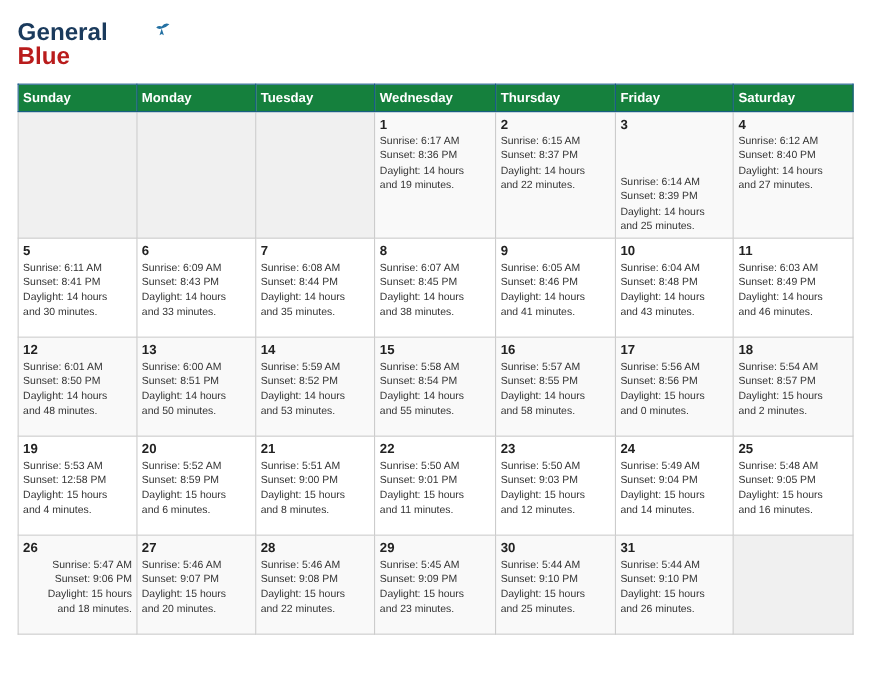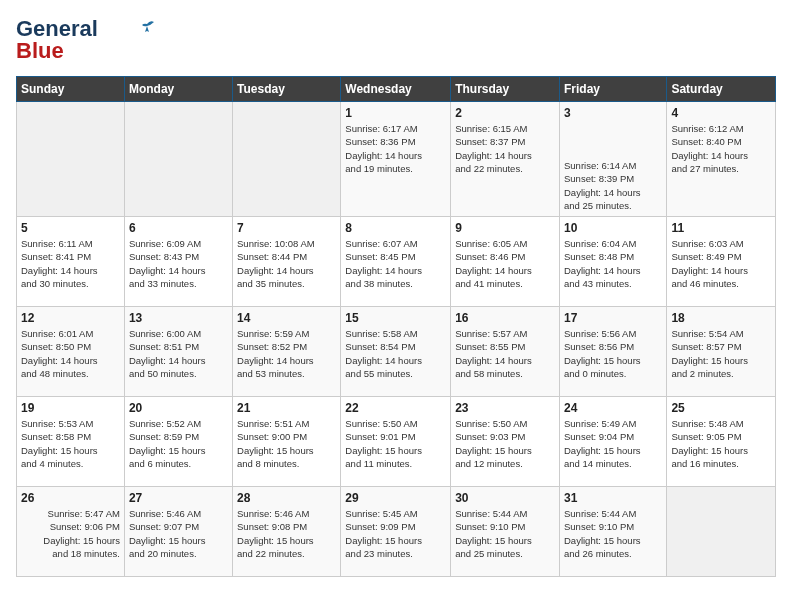--- a/index.html
+++ b/index.html
@@ -33,21 +33,21 @@
       font-size: 16px;
       color: #333;
     }
     .calendar {
       width: 100%;
       border-collapse: collapse;
       border: 1px solid #ccc;
       font-size: 10.5px;
     }
     .calendar th {
-      background: #404040;
+      background: #15803d;
       color: #fff;
       padding: 5px 4px;
       text-align: left;
       font-size: 12px;
       border: 1px solid #1a5a8a;
     }
     .calendar td {
       border: 1px solid #ccc;
       vertical-align: top;
       padding: 4px 4px;
@@ -154,21 +154,21 @@
         </td>
         <td>
           <span class="day-num">6</span>
           <div class="day-info" style="white-space: pre-line;">Sunrise: 6:09 AM
 Sunset: 8:43 PM
 Daylight: 14 hours
 and 33 minutes.</div>
         </td>
         <td>
           <span class="day-num">7</span>
-          <div class="day-info" style="white-space: pre-line;">Sunrise: 10:08 AM
+          <div class="day-info" style="white-space: pre-line;">Sunrise: 6:08 AM
 Sunset: 8:44 PM
 Daylight: 14 hours
 and 35 minutes.</div>
         </td>
         <td>
           <span class="day-num">8</span>
           <div class="day-info" style="white-space: pre-line;">Sunrise: 6:07 AM
 Sunset: 8:45 PM
 Daylight: 14 hours
 and 38 minutes.</div>
@@ -243,21 +243,21 @@
           <div class="day-info" style="white-space: pre-line;">Sunrise: 5:54 AM
 Sunset: 8:57 PM
 Daylight: 15 hours
 and 2 minutes.</div>
         </td>
       </tr>
       <tr>
         <td>
           <span class="day-num">19</span>
           <div class="day-info" style="white-space: pre-line;">Sunrise: 5:53 AM
-Sunset: 8:58 PM
+Sunset: 12:58 PM
 Daylight: 15 hours
 and 4 minutes.</div>
         </td>
         <td>
           <span class="day-num">20</span>
           <div class="day-info" style="white-space: pre-line;">Sunrise: 5:52 AM
 Sunset: 8:59 PM
 Daylight: 15 hours
 and 6 minutes.</div>
         </td>

